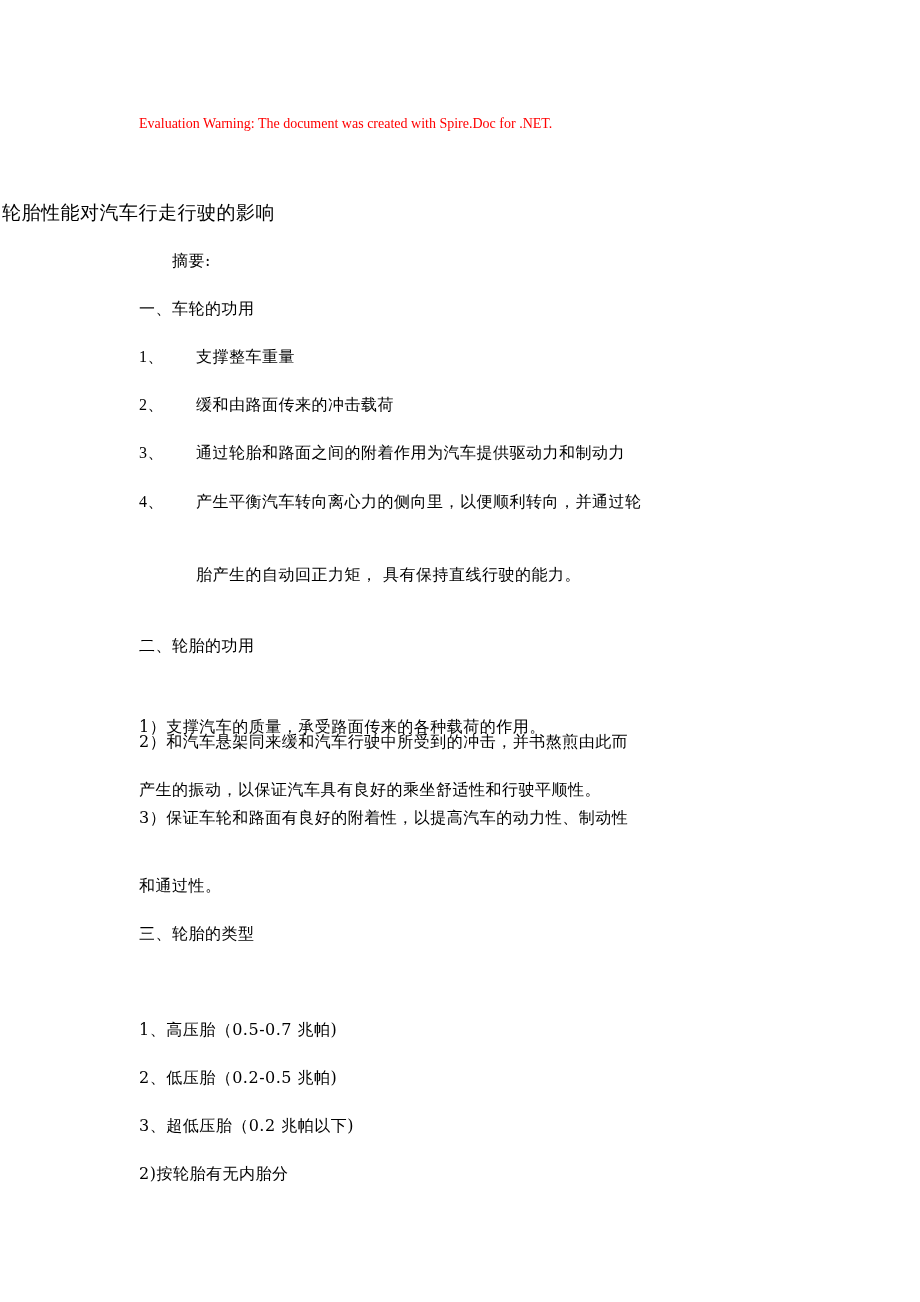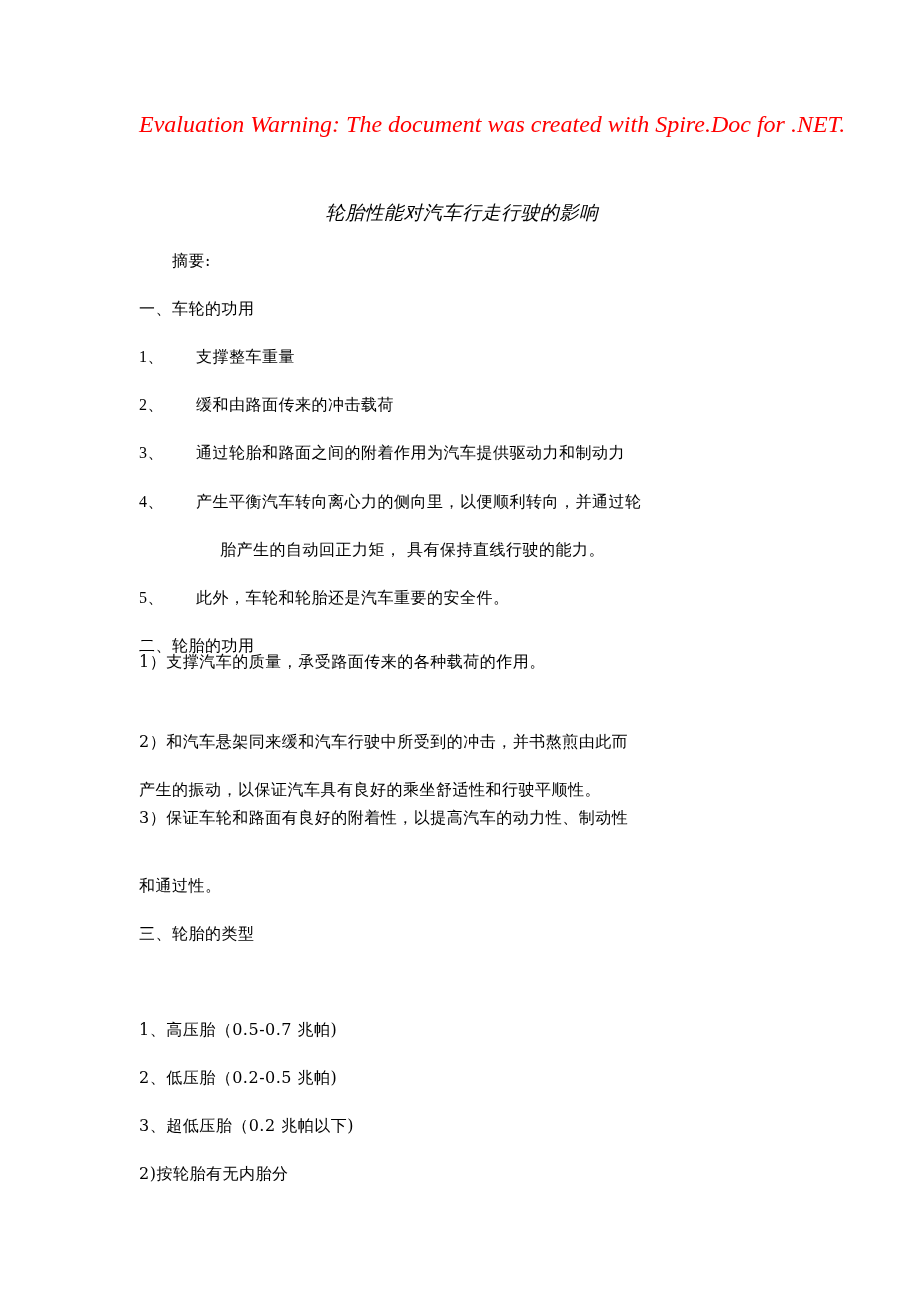--- a/index.html
+++ b/index.html
@@ -27,35 +27,33 @@
       font-size: 16px;
       line-height: 24px;
       white-space: nowrap;
       letter-spacing: 0.5px;
     }
     .warning {
       position: absolute;
       left: 139px;
       top: 113px;
       font-family: "Liberation Serif", serif;
-      font-size: 24px;
+      font-size: 14px;
       line-height: 22px;
       white-space: nowrap;
-      font-style: italic;
     }
     .title {
       position: absolute;
       left: 0;
       width: 920px;
       top: 200px;
-      text-align: center;
+      text-align: left;
       font-size: 19px;
       line-height: 24px;
       letter-spacing: 0.5px;
-      font-style: italic;
     }
     .title span { position: relative; left: 2px; }
     .num {
       display: inline-block;
       width: 57px;
       font-family: "Liberation Serif", serif;
     }
   </style>
 </head>
 <body>
@@ -75,28 +73,25 @@
   </div>
   <div class="line" style="top:393px;">
     <span class="num">2、</span><span>缓和由路面传来的冲击载荷</span>
   </div>
   <div class="line" style="top:441px;">
     <span class="num">3、</span><span>通过轮胎和路面之间的附着作用为汽车提供驱动力和制动力</span>
   </div>
   <div class="line" style="top:490px;">
     <span class="num">4、</span><span>产生平衡汽车转向离心力的侧向里，以便顺利转向，并通过轮</span>
   </div>
-  <div class="line" style="left:196px; top:538px;margin-left:24px;">胎产生的自动回正力矩， 具有保持直线行驶的能力。</div>
-  <div class="line" style="top:586px;">
-    <span class="num">5、</span><span>此外，车轮和轮胎还是汽车重要的安全件。</span>
-  </div>
+  <div class="line" style="left:196px; top:563px;">胎产生的自动回正力矩， 具有保持直线行驶的能力。</div>
 
   <div class="line" style="top:634px;text-align:right;">二、轮胎的功用</div>
 
-  <div class="line" style="top:650px;">1）支撑汽车的质量，承受路面传来的各种载荷的作用。</div>
+  <div class="line" style="top:715px;">1）支撑汽车的质量，承受路面传来的各种载荷的作用。</div>
   <div class="line" style="top:730px;">2）和汽车悬架同来缓和汽车行驶中所受到的冲击，并书熬煎由此而</div>
   <div class="line" style="top:778px;">产生的振动，以保证汽车具有良好的乘坐舒适性和行驶平顺性。</div>
   <div class="line" style="top:806px;">3）保证车轮和路面有良好的附着性，以提高汽车的动力性、制动性</div>
   <div class="line" style="top:874px;">和通过性。</div>
 
   <div class="line" style="top:922px;">三、轮胎的类型</div>
   <div class="line" style="top:1018px;">1、高压胎（0.5-0.7 兆帕)</div>
   <div class="line" style="top:1066px;">2、低压胎（0.2-0.5 兆帕)</div>
   <div class="line" style="top:1114px;">3、超低压胎（0.2 兆帕以下)</div>
   <div class="line" style="top:1162px;">2)按轮胎有无内胎分</div>

